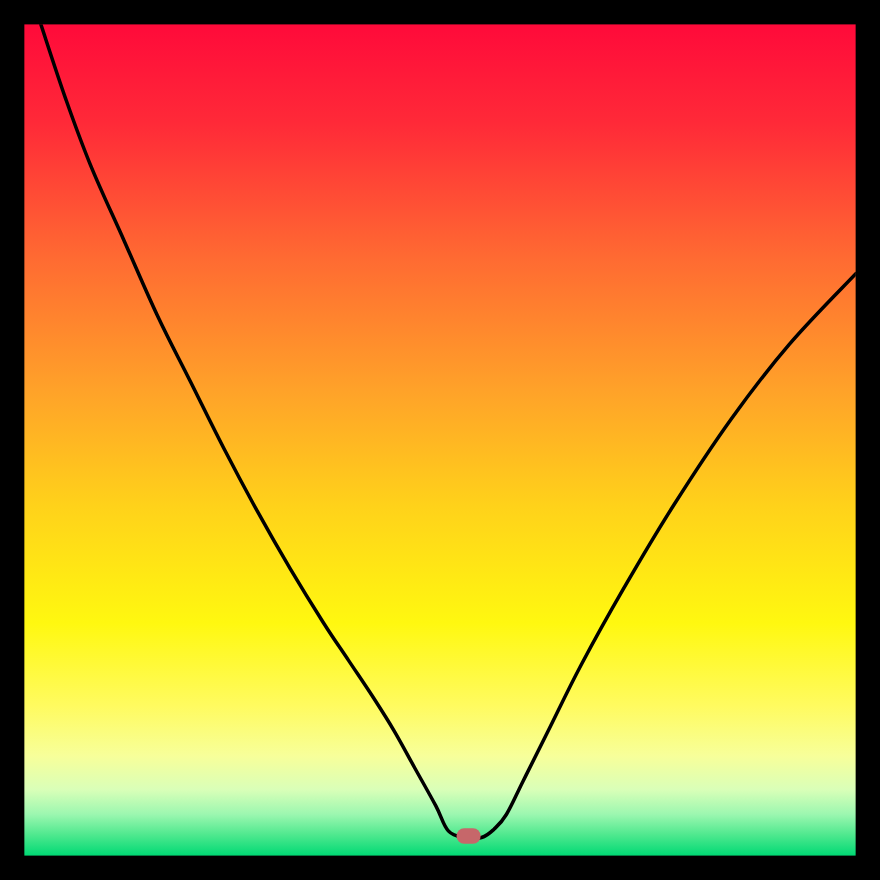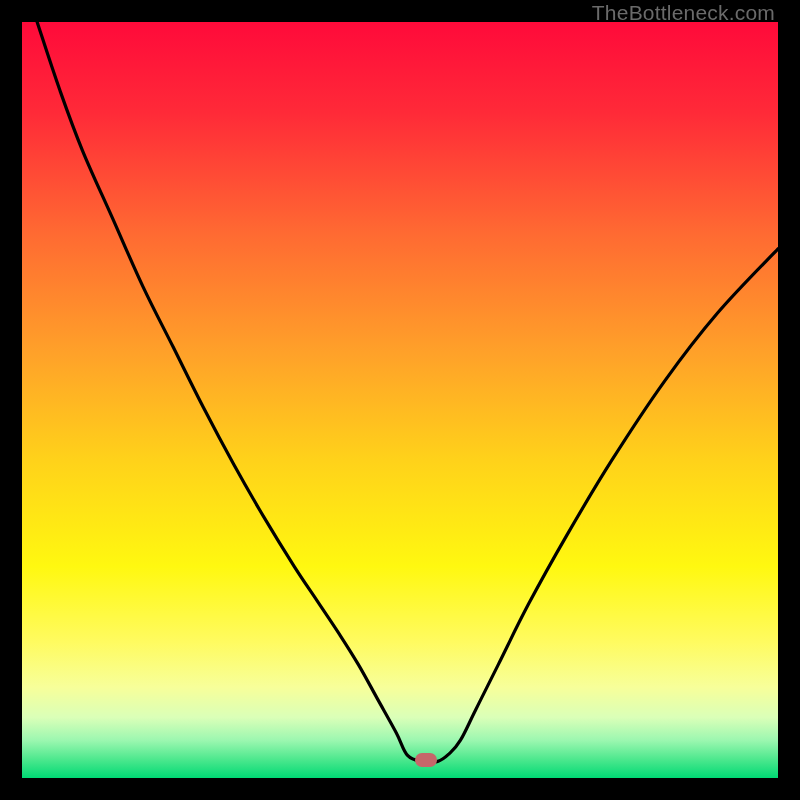--- a/index.html
+++ b/index.html
@@ -85,15 +85,14 @@
     </svg>
 
     <svg class="curve" viewBox="0 0 100 100" preserveAspectRatio="none">
       <path id="curve-path" d="M 2.00 0.00 C 2.54 1.62, 3.92 5.94, 5.00 9.00 C 6.08 12.06, 6.74 13.94, 8.00 17.00 C 9.26 20.06, 10.56 22.76, 12.00 26.00 C 13.44 29.24, 14.56 31.94, 16.00 35.00 C 17.44 38.06, 18.56 40.12, 20.00 43.00 C 21.44 45.88, 22.56 48.21, 24.00 51.00 C 25.44 53.79, 26.56 55.89, 28.00 58.50 C 29.44 61.11, 30.56 63.07, 32.00 65.50 C 33.44 67.93, 34.74 70.02, 36.00 72.00 C 37.26 73.98, 37.92 74.88, 39.00 76.50 C 40.08 78.12, 41.01 79.47, 42.00 81.00 C 42.99 82.53, 43.60 83.47, 44.50 85.00 C 45.40 86.53, 46.10 87.88, 47.00 89.50 C 47.90 91.12, 48.78 92.65, 49.50 94.00 C 50.22 95.35, 50.37 96.32, 51.00 97.00 C 51.63 97.68, 52.28 97.66, 53.00 97.80 C 53.72 97.94, 54.37 97.98, 55.00 97.80 C 55.63 97.62, 55.96 97.30, 56.50 96.80 C 57.04 96.30, 57.37 96.04, 58.00 95.00 C 58.63 93.96, 59.10 92.80, 60.00 91.00 C 60.90 89.20, 61.74 87.52, 63.00 85.00 C 64.26 82.48, 65.38 80.06, 67.00 77.00 C 68.62 73.94, 70.02 71.42, 72.00 68.00 C 73.98 64.58, 75.66 61.69, 78.00 58.00 C 80.34 54.31, 82.48 51.01, 85.00 47.50 C 87.52 43.99, 89.30 41.65, 92.00 38.50 C 94.70 35.35, 98.56 31.53, 100.00 30.00" fill="none" stroke="#000" stroke-width="3.2" stroke-linecap="round" stroke-linejoin="round" vector-effect="non-scaling-stroke"></path>
     </svg>
 
     <div class="marker" style="left: 53.5%; top: 97.6%; background: rgb(198, 103, 106);"></div>
 
   </div>
 
-  <div class="watermark">TheBottleneck.com</div>
 
 </div>
 
 </body></html>

